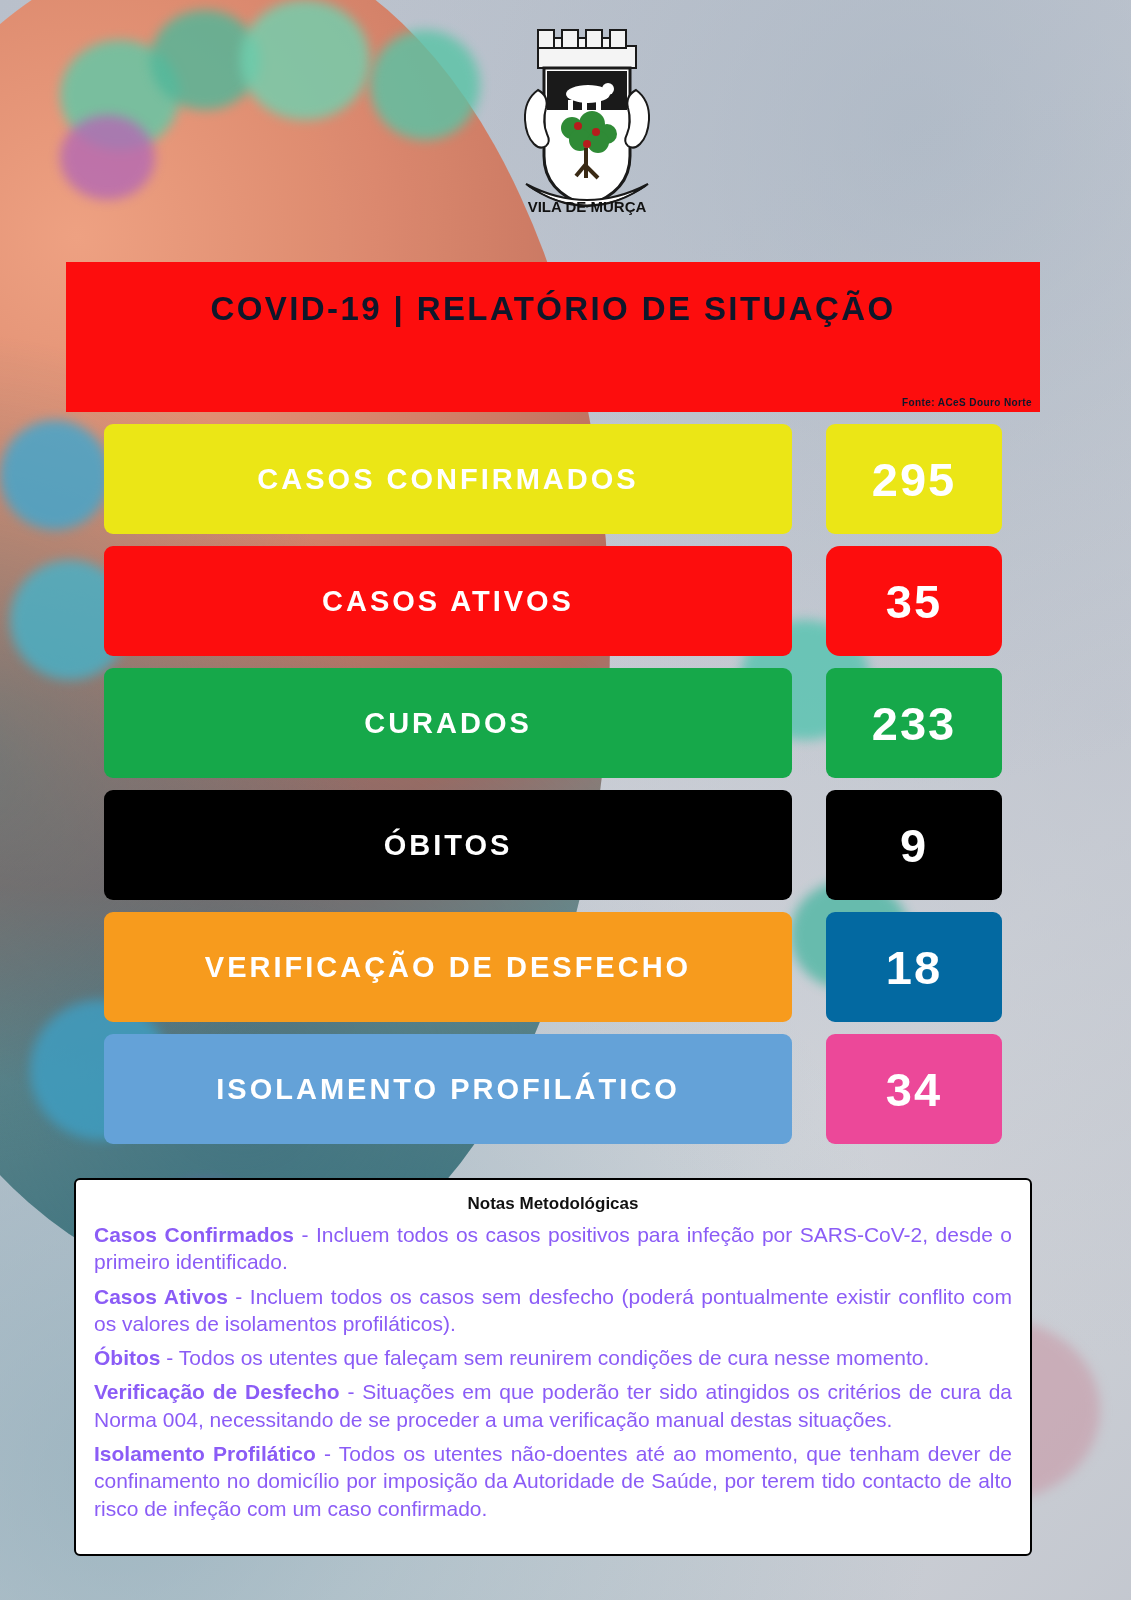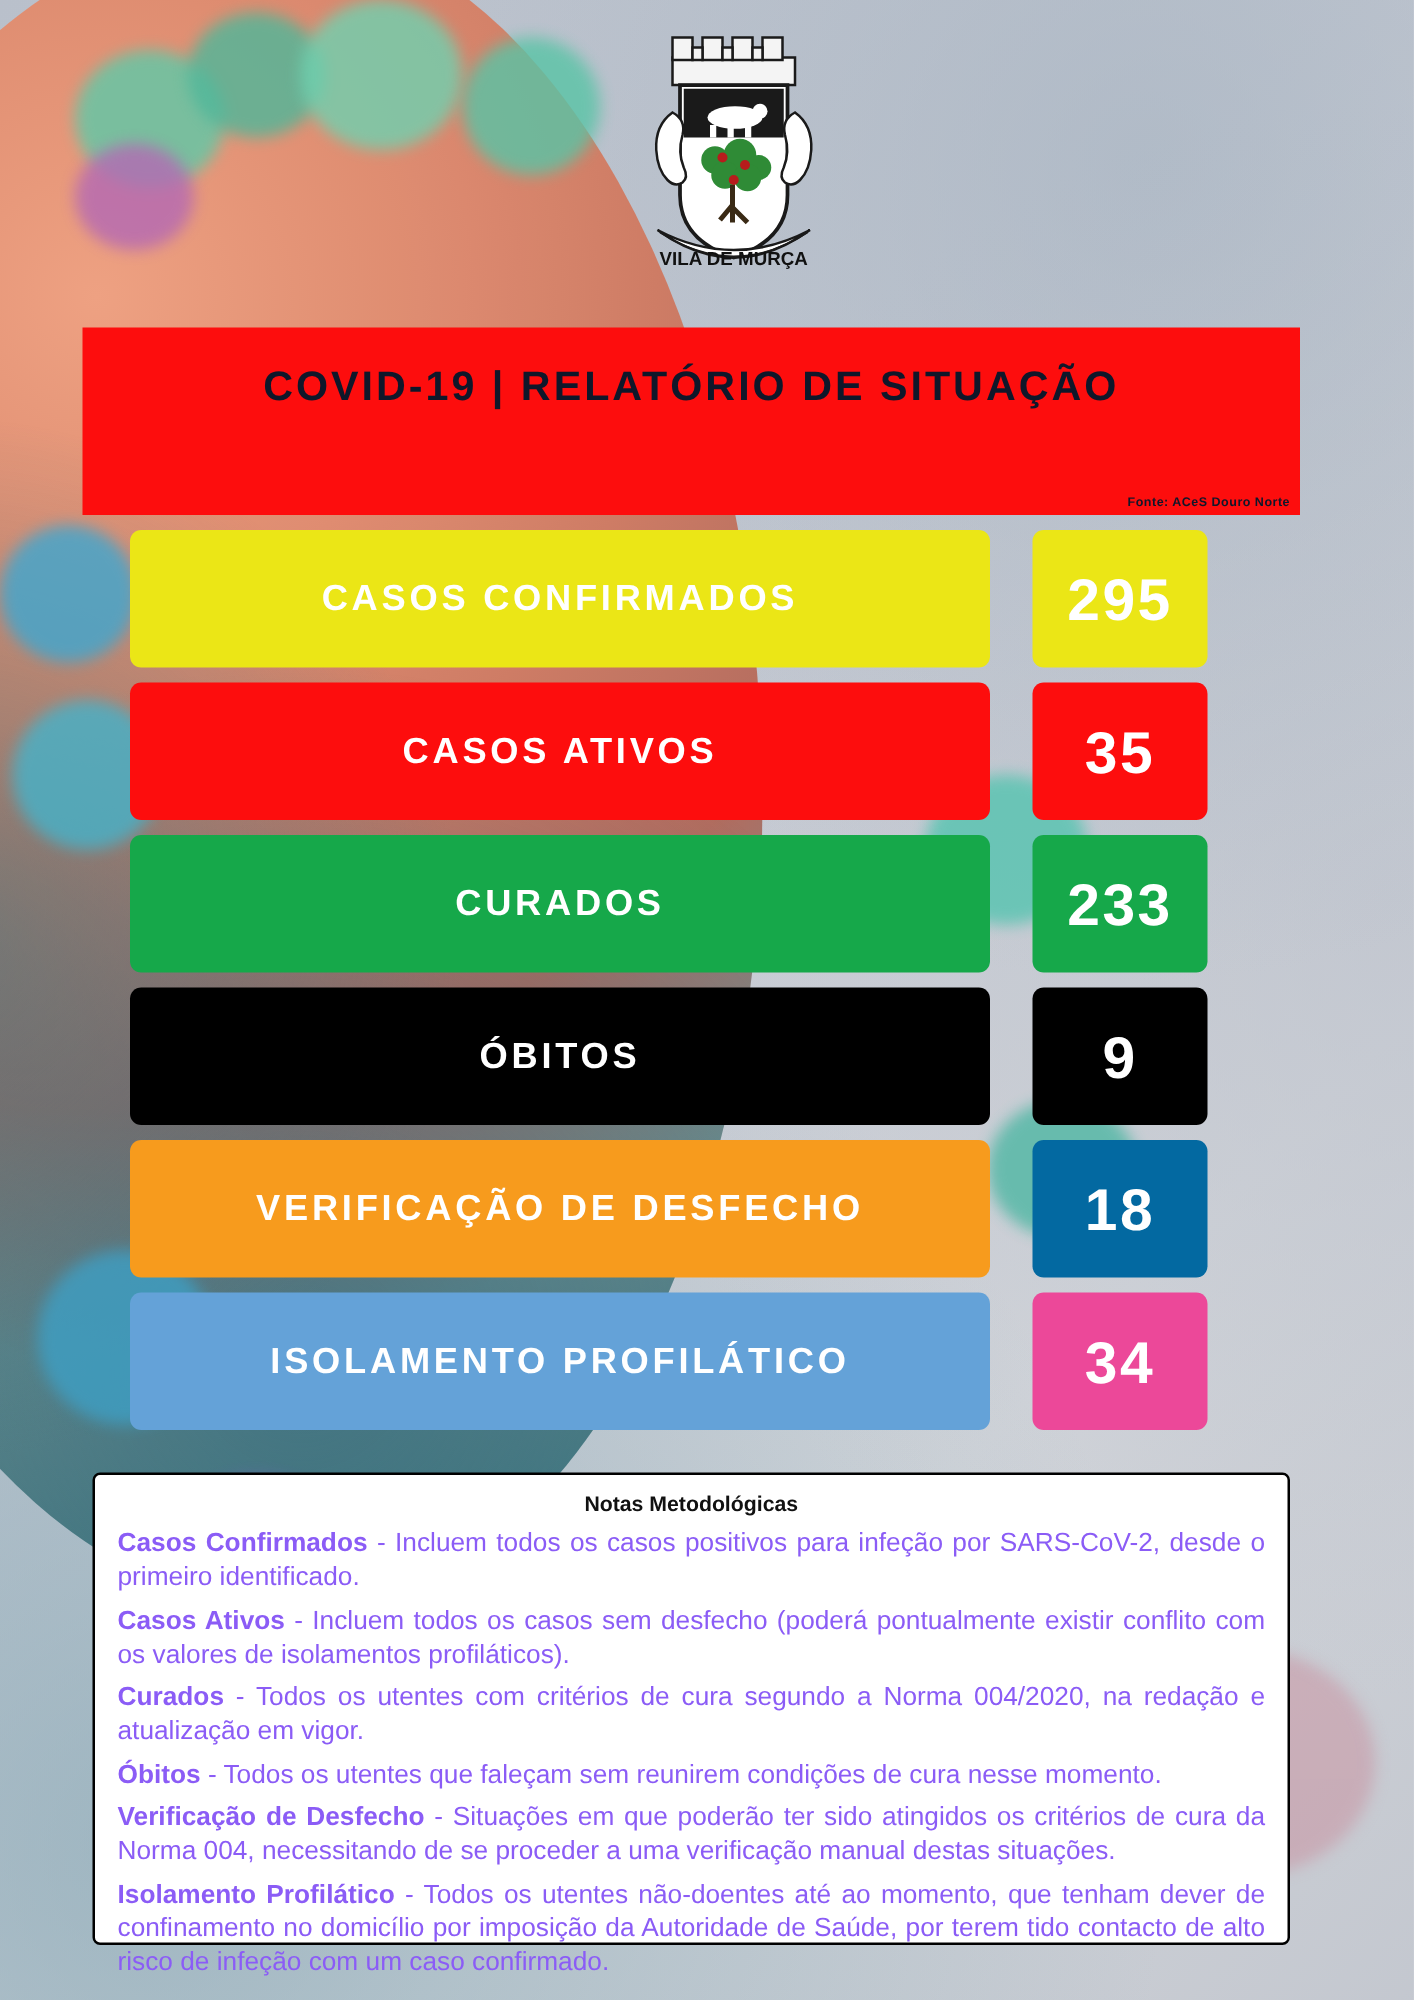--- a/index.html
+++ b/index.html
@@ -128,21 +128,21 @@
     font-size: 29px;
     font-weight: bold;
     letter-spacing: 3px;
     box-sizing: border-box;
     text-align: center;
   }
   .row-value {
     position: absolute;
     left: 826px;
     top: 0;
-    width: 140px;
+    width: 176px;
     height: 110px;
     border-radius: 9px;
     display: flex;
     align-items: center;
     justify-content: center;
     color: #ffffff;
     font-size: 47px;
     font-weight: bold;
     letter-spacing: 2px;
   }
@@ -252,21 +252,21 @@
 
   <div class="rows">
 
     <div class="row">
       <div class="row-label" style="background:#ebe616;">CASOS CONFIRMADOS</div>
       <div class="row-value" style="background:#ebe616;">295</div>
     </div>
 
     <div class="row">
       <div class="row-label" style="background:#fd0d0d;">CASOS ATIVOS</div>
-      <div class="row-value" style="background:#fd0d0d;">35</div>
+      <div class="row-value" style="background:#fd0d0d;border-radius:14px;">35</div>
     </div>
 
     <div class="row">
       <div class="row-label" style="background:#16a84a;">CURADOS</div>
       <div class="row-value" style="background:#16a84a;">233</div>
     </div>
 
     <div class="row">
       <div class="row-label" style="background:#000000;">ÓBITOS</div>
       <div class="row-value" style="background:#000000;">9</div>
@@ -287,23 +287,20 @@
   <div class="notes">
     <div class="notes-title">Notas Metodológicas</div>
 
     <div class="note">
       <b>Casos Confirmados</b><span> - Incluem todos os casos positivos para infeção por SARS-CoV-2, desde o primeiro identificado.</span>
     </div>
     <div class="note">
       <b>Casos Ativos</b><span> - Incluem todos os casos sem desfecho (poderá pontualmente existir conflito com os valores de isolamentos profiláticos).</span>
     </div>
     <div class="note">
-      <b>Curados</b><span> - Todos os utentes com critérios de cura segundo a Norma 004/2020, na redação e atualização em vigor.</span>
-    </div>
-    <div class="note">
       <b>Óbitos</b><span> - Todos os utentes que faleçam sem reunirem condições de cura nesse momento.</span>
     </div>
     <div class="note">
       <b>Verificação de Desfecho</b><span> - Situações em que poderão ter sido atingidos os critérios de cura da Norma 004, necessitando de se proceder a uma verificação manual destas situações.</span>
     </div>
     <div class="note">
       <b>Isolamento Profilático</b><span> - Todos os utentes não-doentes até ao momento, que tenham dever de confinamento no domicílio por imposição da Autoridade de Saúde, por terem tido contacto de alto risco de infeção com um caso confirmado.</span>
     </div>
   </div>
 

